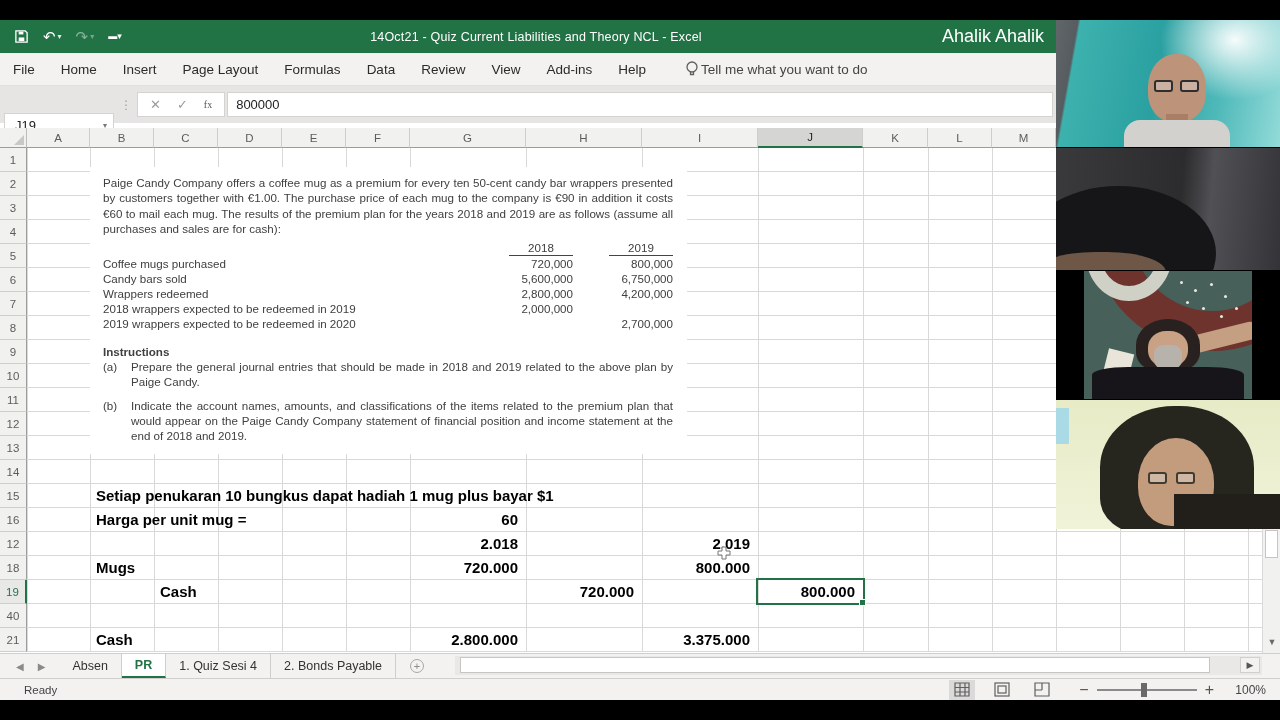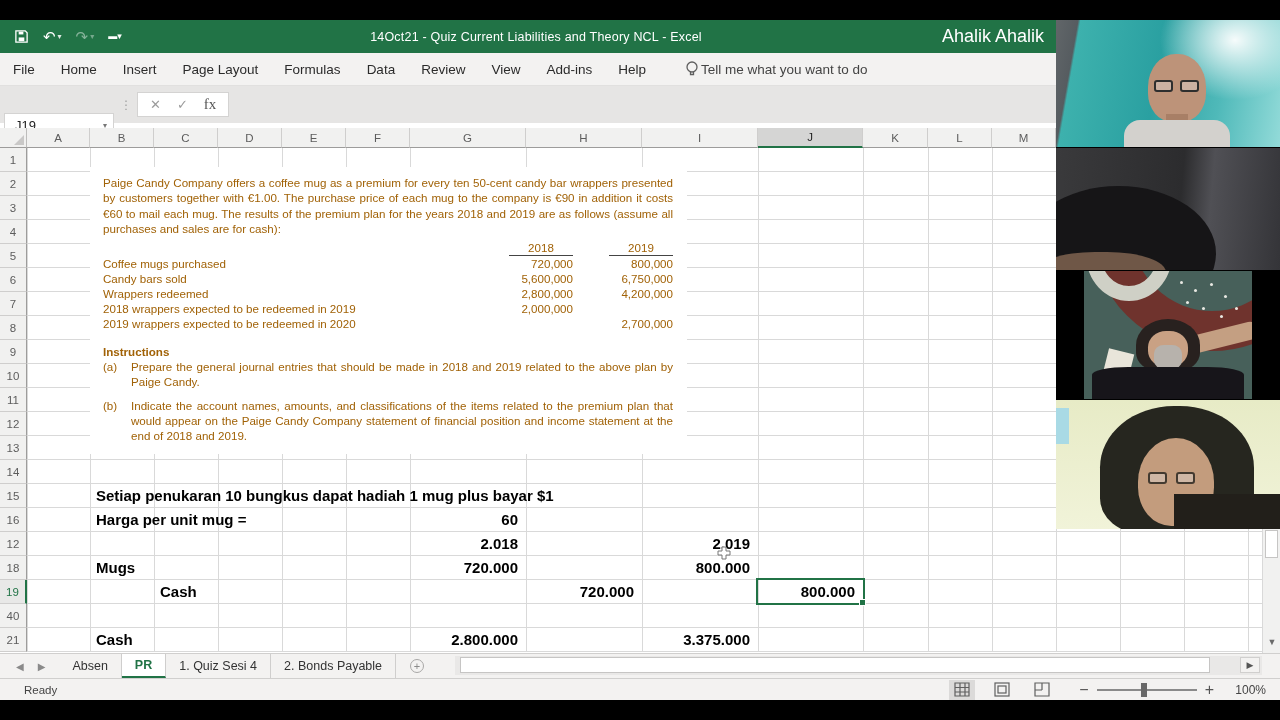--- a/index.html
+++ b/index.html
@@ -26,38 +26,38 @@
   #tellme { display:flex; align-items:center; gap:2px; margin-left:26px; color:#444; font-size:13.5px; }
   #bulb { width:14px; height:18px; }
 
   
   #formula-row { position:absolute; left:0; top:86px; width:1056px; height:37px; background:#e6e5e4; display:flex; align-items:center; z-index:2; }
   #name-box { margin-left:4px; width:110px; height:25px; background:#fff; border:1px solid #d4d3d2; display:flex; align-items:center; font-size:13px; color:#222; padding-left:10px; position:relative;margin-top:42px; }
   #name-caret { position:absolute; right:6px; font-size:8px; color:#777; }
   #fx-sep { color:#a0a0a0; font-size:12px; margin:0 6px; letter-spacing:-1px; }
   #fx-btns { display:flex; align-items:center; gap:16px; background:#fff; border:1px solid #d4d3d2; height:25px; padding:0 12px; }
   .fxb { color:#9b9b9b; font-size:13px; }
-  #fx-italic { font-family:"Liberation Serif", serif; color:#555; font-size:15px; }
+  #fx-italic { font-family:"Liberation Serif", serif; color:#555; font-size:10px; }
   #formula-input { flex:1; margin-left:2px; margin-right:3px; height:25px; background:#fff; border:1px solid #d4d3d2; display:flex; align-items:center; padding-left:8px; font-size:13px; color:#222; }
 
   
   #corner-box { position:absolute; left:0; top:128px; width:27px; height:20px; background:#f1f1f0; border-right:1px solid #bdbcbb; border-bottom:1px solid #9d9c9b; z-index:3; }
   #corner-box:after { content:""; position:absolute; right:2px; bottom:2px; border-left:10px solid transparent; border-bottom:10px solid #c9c8c7; }
   #col-headers { position:absolute; left:27px; top:128px; height:20px; z-index:3; }
   .col-h { position:absolute; top:0; height:20px; background:#f1f1f0; border-right:1px solid #cfcecd; border-bottom:1px solid #9d9c9b; color:#5c5c5c; font-size:11.5px; display:flex; align-items:center; justify-content:center; }
   .col-h.sel { background:#d5d5d4; border-bottom:2px solid #217346; color:#1e1e1e; }
   #row-headers { position:absolute; left:0; top:148px; width:27px; z-index:3; }
   .row-h { position:absolute; left:0; width:27px; height:24px; background:#f1f1f0; border-right:1px solid #9d9c9b; border-bottom:1px solid #cfcecd; color:#5c5c5c; font-size:11.5px; display:flex; align-items:center; justify-content:center; }
   .row-h.sel { color:#217346; border-right:2px solid #217346; background:#e8e8e7; }
 
   #grid-body { position:absolute; left:27px; top:148px; width:1235px; height:504px; z-index:1; background:repeating-linear-gradient(to bottom, #fff 0 23px, #d9d9d9 23px 24px); }
   .vline { position:absolute; top:148px; height:504px; width:1px; background:#d9d9d9; z-index:1; }
 
   
-  #doc-image { position:absolute; left:90px; top:167px; width:597px; height:287px; background:#fff; z-index:2; color:#a16207; padding:8px 14px 0 13px; }
+  #doc-image { position:absolute; left:90px; top:167px; width:597px; height:287px; background:#fff; z-index:2; color:#404040; padding:8px 14px 0 13px; }
   #doc-image p.para { font-size:11.6px; line-height:15.3px; text-align:justify; }
   #doc-table { margin-top:4px; font-size:11.6px; line-height:15px; }
   .dt-head { display:flex; }
   .dt-row { display:flex; }
   .dt-label { width:370px; }
   .dt-v1, .dt-v2 { width:100px; text-align:right; }
   .dt-year { width:64px; margin-left:auto; text-align:center; border-bottom:1px solid #444; }
   #instr-title { margin-top:14px; font-size:11.6px; font-weight:bold; }
   .instr-item { display:flex; margin-top:1px; font-size:11.6px; line-height:15.3px; }
   .instr-item.gap { margin-top:8px; }
@@ -182,20 +182,23 @@
   <div id="formula-row">
     <div id="name-box">
       <span>J19</span>
       <span id="name-caret">▾</span>
     </div>
     <span id="fx-sep">⋮</span>
     <div id="fx-btns">
       <span class="fxb">✕</span>
       <span class="fxb">✓</span>
       <span id="fx-italic">fx</span>
+    </div>
+    <div id="formula-input">
+      <span>800000</span>
     </div>
   </div>
 
   <div id="grid-body"></div>
   <div id="vlines">
       <div class="vline" style="left: 27px;"></div>
       <div class="vline" style="left: 90px;"></div>
       <div class="vline" style="left: 154px;"></div>
       <div class="vline" style="left: 218px;"></div>
       <div class="vline" style="left: 282px;"></div>

